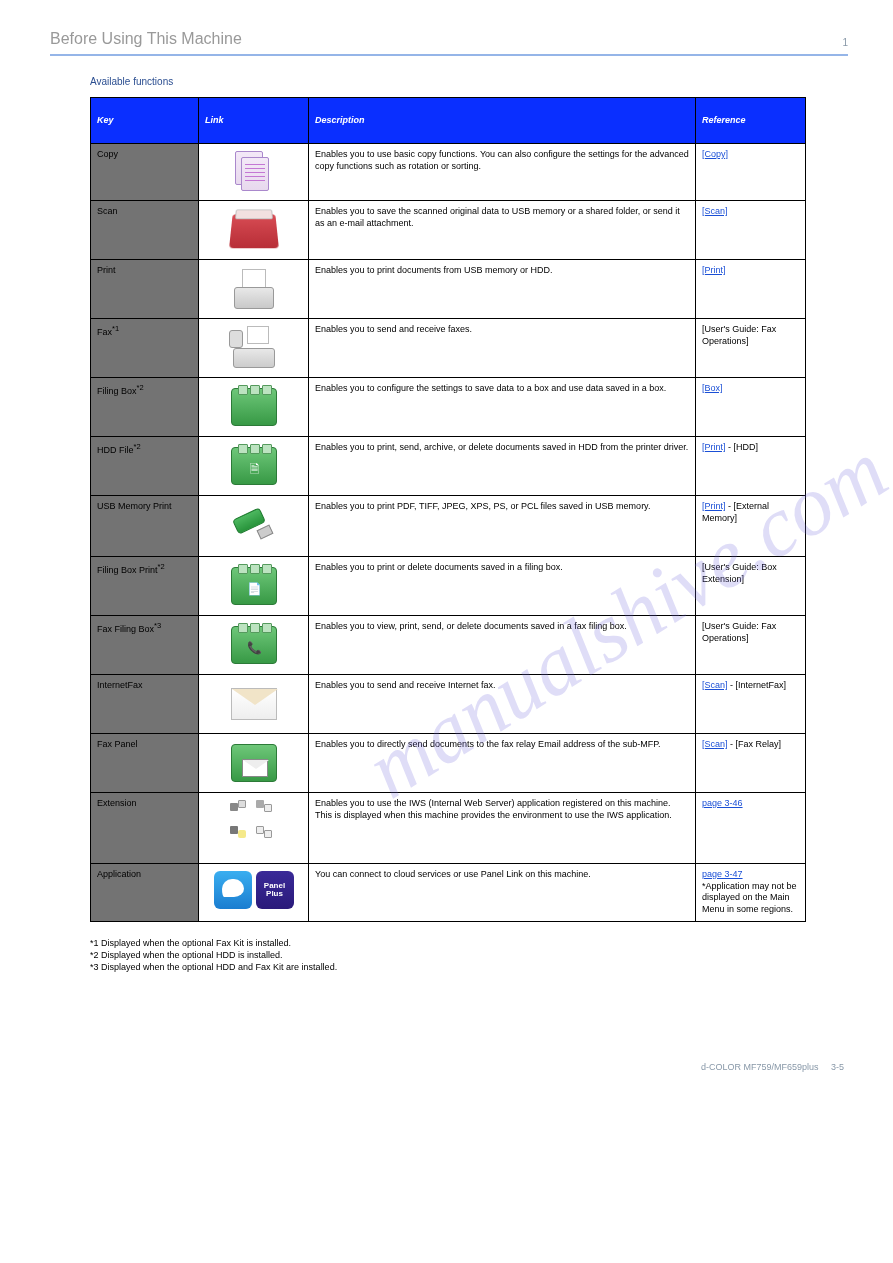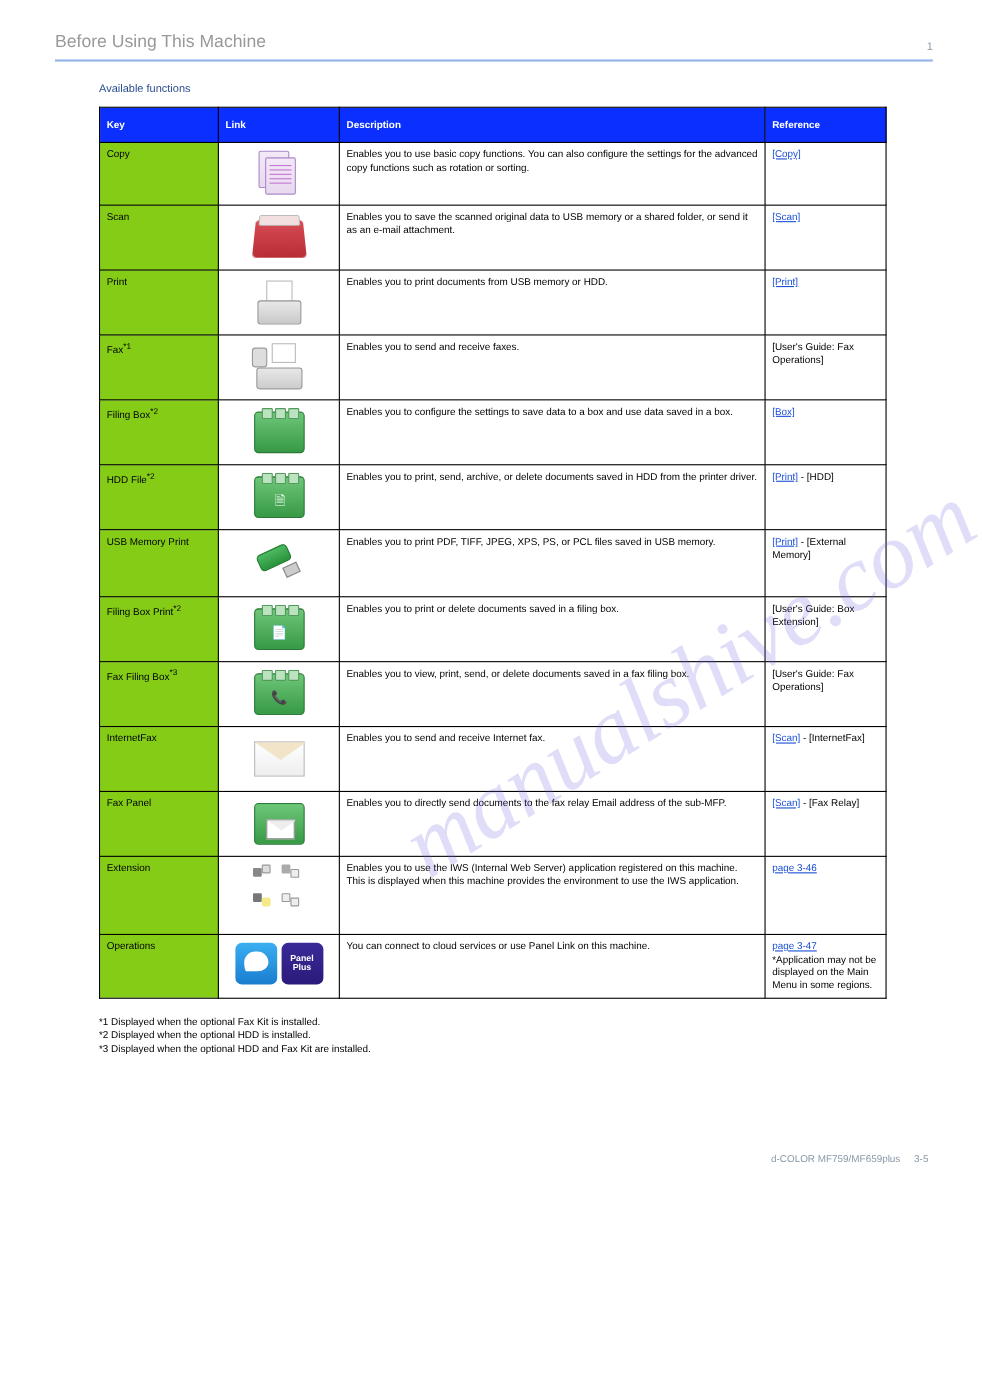--- a/index.html
+++ b/index.html
@@ -46,28 +46,29 @@
     padding: 5px 6px;
     vertical-align: top;
     font-size: 9px;
     line-height: 1.3;
   }
   .tbl th {
     background: #0a2fff;
     color: #fff;
     font-weight: bold;
     text-align: left;
-    height: 32px;
+    height: 46px;
     vertical-align: middle;
+    font-style: italic;
   }
   .col-key   { width: 108px; background:#e1e8f7; }
   .col-icon  { width: 110px; text-align:center; padding:4px; }
   .col-desc  { width: 387px; }
   .col-ref   { width: 110px; }
-  .tbl td.col-key { background:#84cc16; color:#000; }
+  .tbl td.col-key { background:#737373; color:#000; }
   .ref-link { color:#1a4fd6; text-decoration: underline; cursor:pointer; }
   .ref-text { color:#000; }
   .note {
     margin: 16px 0 0 40px;
     font-size: 9px;
     color: #000;
     width: 715px;
   }
   .footnote {
     margin-top: 2px;
@@ -336,21 +337,21 @@
                 <div class="s s1"></div>
                 <div class="s s2"></div>
               </div>
           </div>
         </td>
         <td class="col-desc">Enables you to use the IWS (Internal Web Server) application registered on this machine. This is displayed when this machine provides the environment to use the IWS application.</td>
         <td class="col-ref"><span class="ref-link">page 3-46</span><span class="ref-text"></span></td>
       </tr>
 
       <tr>
-        <td class="col-key">Operations</td>
+        <td class="col-key">Application</td>
         <td class="col-icon">
           <div class="icon-app">
             <div class="a1"></div>
               <div class="a2">Panel
 Plus</div>
           </div>
         </td>
         <td class="col-desc">You can connect to cloud services or use Panel Link on this machine.</td>
         <td class="col-ref"><span class="ref-link">page 3-47</span><span class="ref-text" style="white-space:pre-line">
 *Application may not be displayed on the Main Menu in some regions.</span></td>

